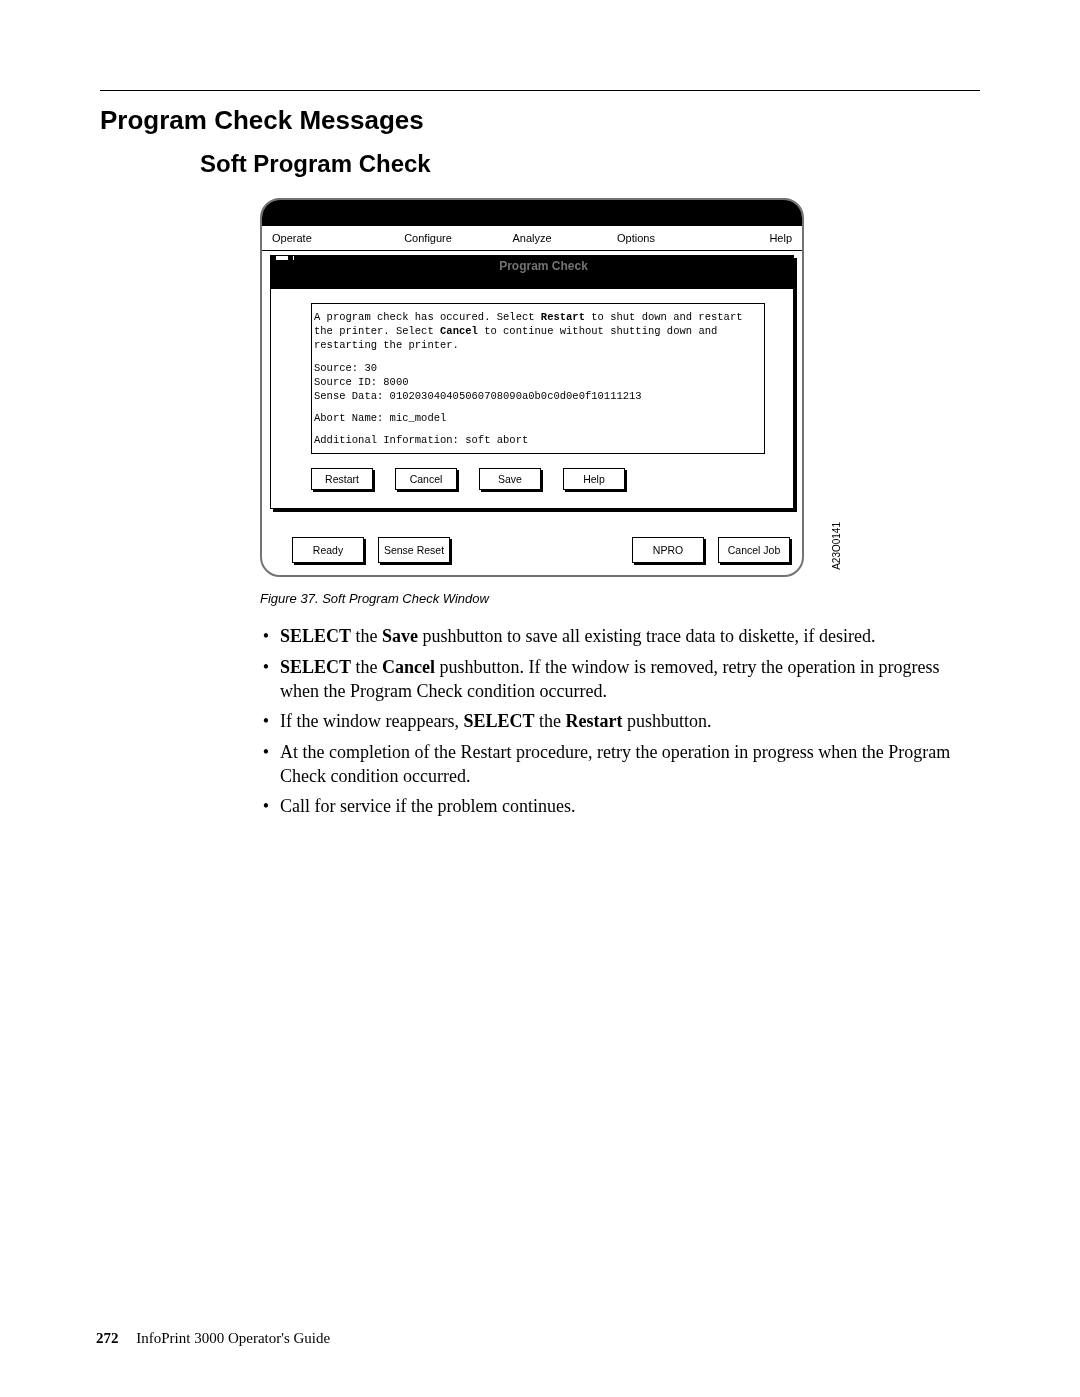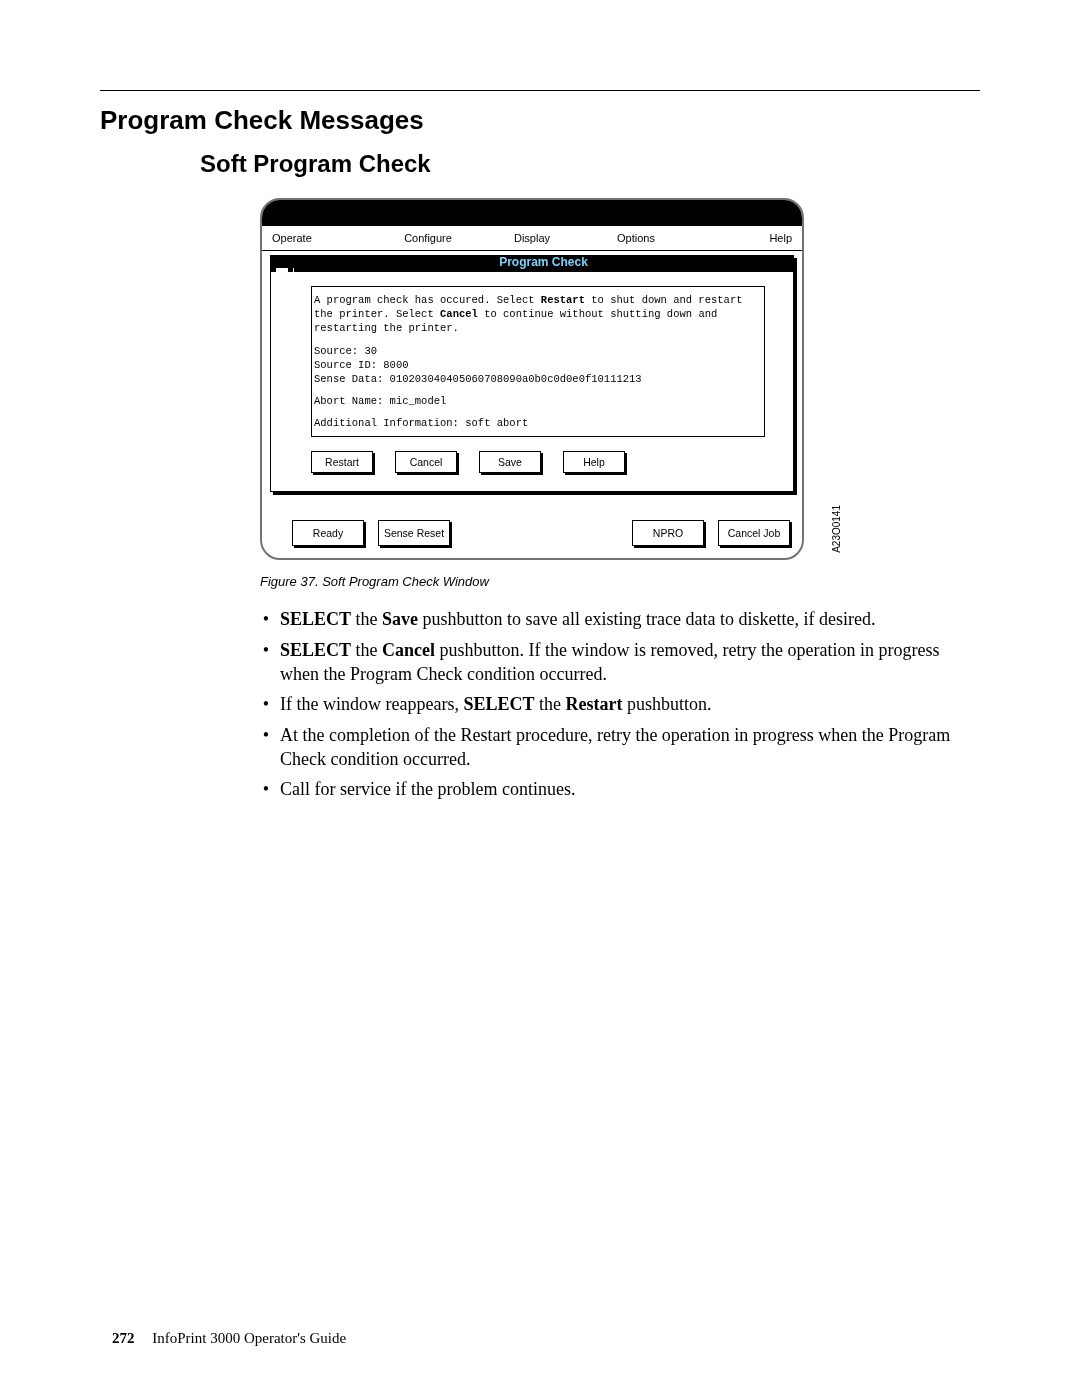--- a/index.html
+++ b/index.html
@@ -77,26 +77,26 @@
   .menubar span:last-child { text-align: right; }
   .inner-window {
     margin: 4px 8px 0 8px;
     border: 1px solid #000;
     position: relative;
     background: #fff;
     box-shadow: 3px 3px 0 #000;
   }
   .titlebar {
     display: flex;
-    align-items: flex-end;
+    align-items: flex-start;
     background: #000;
-    color: #7dd3fc;
+    color: #737373;
     font-weight: bold;
     font-size: 12px;
-    height: 16px;
+    height: 33px;
   }
   .sysmenu {
     width: 22px;
     background: #000;
     display: flex;
     align-items: center;
     justify-content: center;
     border-right: 1px solid #fff;
   }
   .sysmenu-inner {
@@ -172,21 +172,21 @@
     margin-bottom: 6px;
     padding-left: 2px;
   }
   ul.doc-list li::marker {
     content: "•  ";
     font-size: 18px;
   }
   .footer {
     position: absolute;
     bottom: 50px;
-    left: 112px;
+    left: 96px;
     font-size: 15px;
   }
   .footer .pg {
     font-weight: bold;
     margin-right: 14px;
   }
   strong.sans { font-family: inherit; font-weight: bold; }
 </style>
 </head>
 <body>
@@ -199,21 +199,21 @@
 
   <h2 class="subsection-title">Soft Program Check</h2>
 
   <div class="figure-wrap">
     <div class="screen-outer">
       <div class="screen-blackbar"></div>
 
       <div class="menubar">
         <span>Operate</span>
         <span>Configure</span>
-        <span>Display</span>
+        <span>Analyze</span>
         <span>Options</span>
         <span>Help</span>
       </div>
 
       <div class="inner-window">
         <div class="titlebar">
           <div class="sysmenu">
             <div class="sysmenu-inner"></div>
           </div>
           <div class="title-text">Program Check</div>

